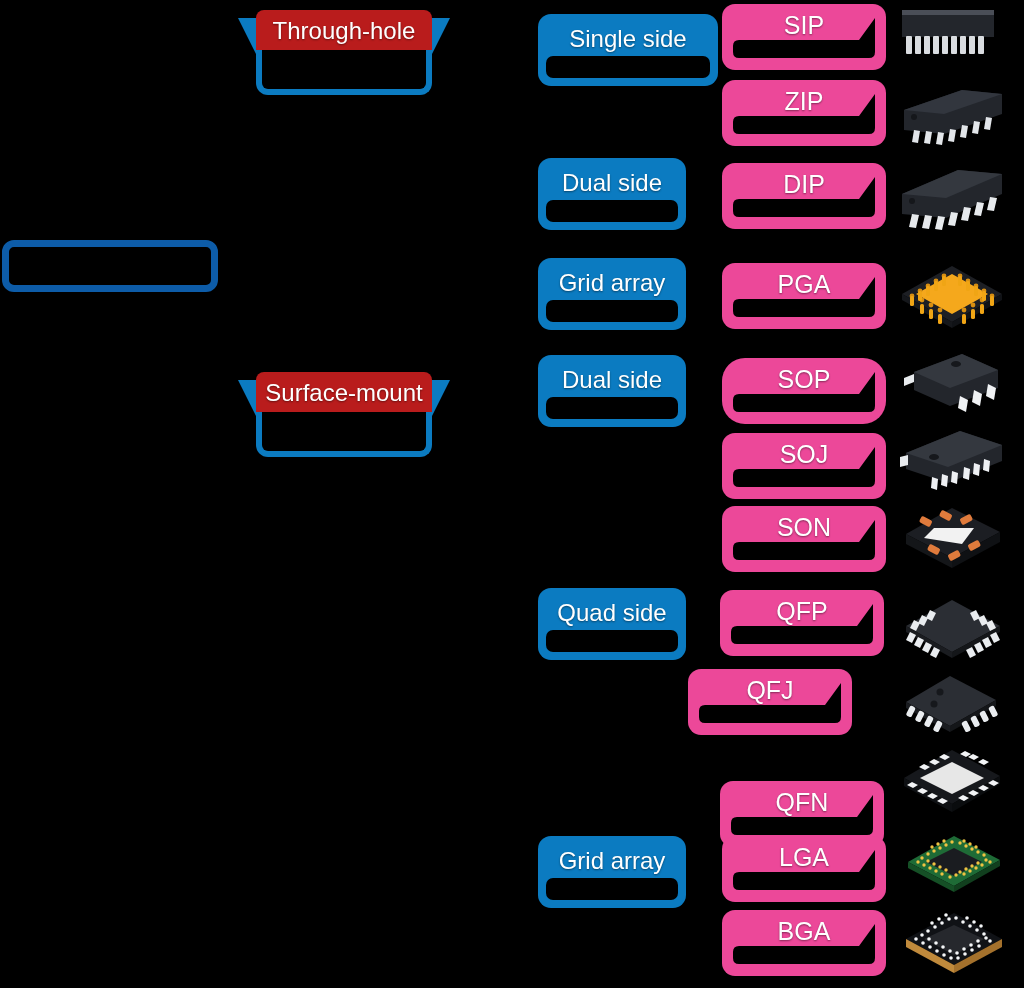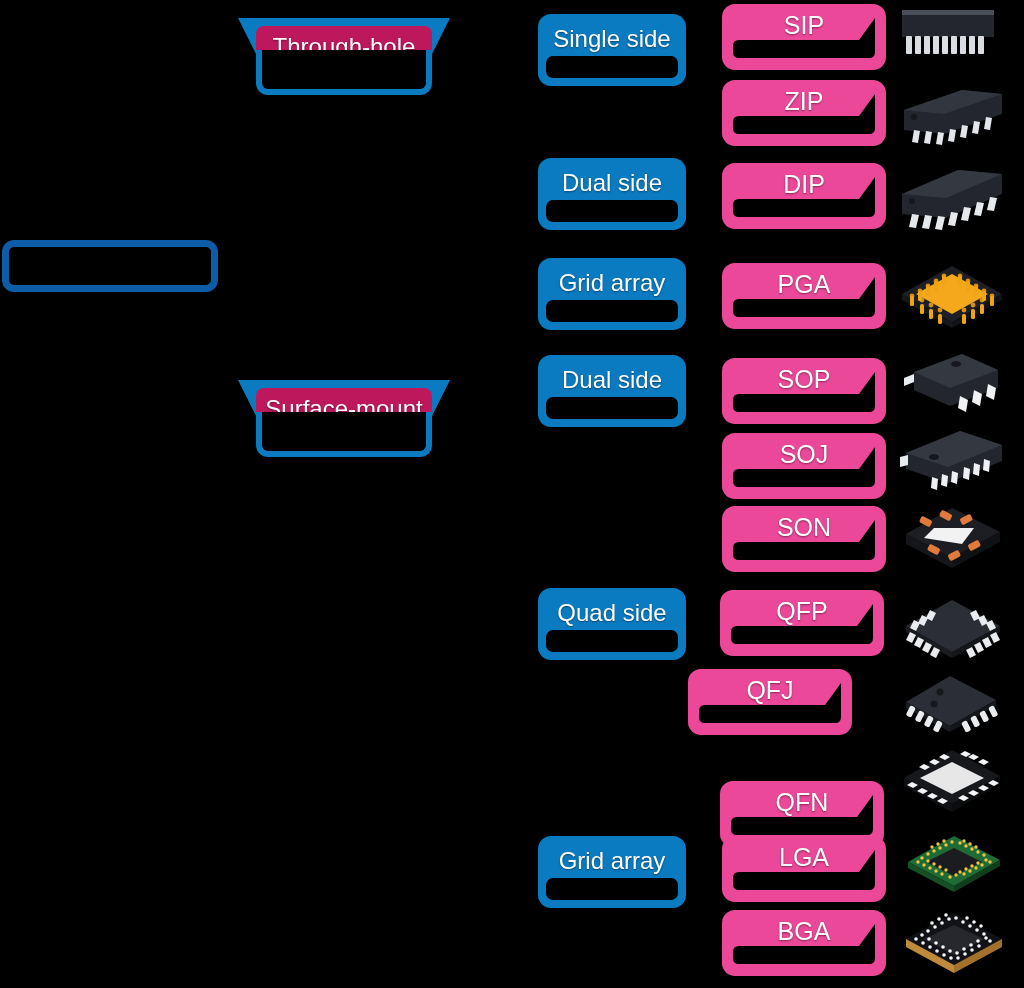--- a/index.html
+++ b/index.html
@@ -21,22 +21,22 @@
     color:#000;font-size:21px;letter-spacing:.2px;
   }
 
   
   .ribbon{position:absolute;width:212px;height:92px;}
   .ribbon .tail{
     position:absolute;left:0;top:10px;width:212px;height:48px;
   }
   .ribbon .tail svg{display:block;}
   .ribbon .band{
-    position:absolute;left:18px;top:18px;width:176px;height:42px;
-    background:#be185d;border-radius:8px 8px 0 0;
+    position:absolute;left:18px;top:2px;width:176px;height:42px;
+    background:#b91c1c;border-radius:8px 8px 0 0;
     display:flex;align-items:center;justify-content:center;
   }
   .ribbon .band span{
     color:#fff;font-size:24px;white-space:nowrap;
     text-shadow:0 1px 2px rgba(0,0,0,.45);
   }
   .ribbon .under{
     position:absolute;left:18px;top:42px;width:176px;height:45px;
     border:6px solid #0b7bc1;border-top:none;border-radius:0 0 12px 12px;
     box-sizing:border-box;background:#000;
@@ -104,21 +104,21 @@
       <svg width="212" height="48" viewBox="0 0 212 48">
         <path d="M0 0 H212 L190 44 H22 Z" fill="#0b7bc1"></path>
       </svg>
     </div>
     <div class="band">
       <span>Surface-mount</span>
     </div>
     <div class="under"></div>
   </div>
 
-  <div class="pill" style="left:538px;top:14px;">
+  <div class="pill" style="left:538px;top:14px;padding-left:32px;">
     <div class="txt">Single side</div>
     <div class="bar"></div>
   </div>
   <div class="pill" style="left:538px;top:158px;">
     <div class="txt">Dual side</div>
     <div class="bar"></div>
   </div>
   <div class="pill" style="left:538px;top:258px;">
     <div class="txt">Grid array</div>
     <div class="bar"></div>
@@ -161,21 +161,21 @@
     </div>
   </div>
   <div class="chip-pill" style="left:722px;top:263px;">
     <div class="txt">PGA</div>
     <div class="slash">
       <svg width="150" height="50" viewBox="0 0 150 50">
           <path d="M4 34 Q4 28 10 28 H130 L146 6 V40 Q146 46 140 46 H10 Q4 46 4 40 Z" fill="#000"></path>
         </svg>
     </div>
   </div>
-  <div class="chip-pill" style="left:722px;top:358px;">
+  <div class="chip-pill" style="left:722px;top:358px;border-radius:23px;">
     <div class="txt">SOP</div>
     <div class="slash">
       <svg width="150" height="50" viewBox="0 0 150 50">
           <path d="M4 34 Q4 28 10 28 H130 L146 6 V40 Q146 46 140 46 H10 Q4 46 4 40 Z" fill="#000"></path>
         </svg>
     </div>
   </div>
   <div class="chip-pill" style="left:722px;top:433px;">
     <div class="txt">SOJ</div>
     <div class="slash">

